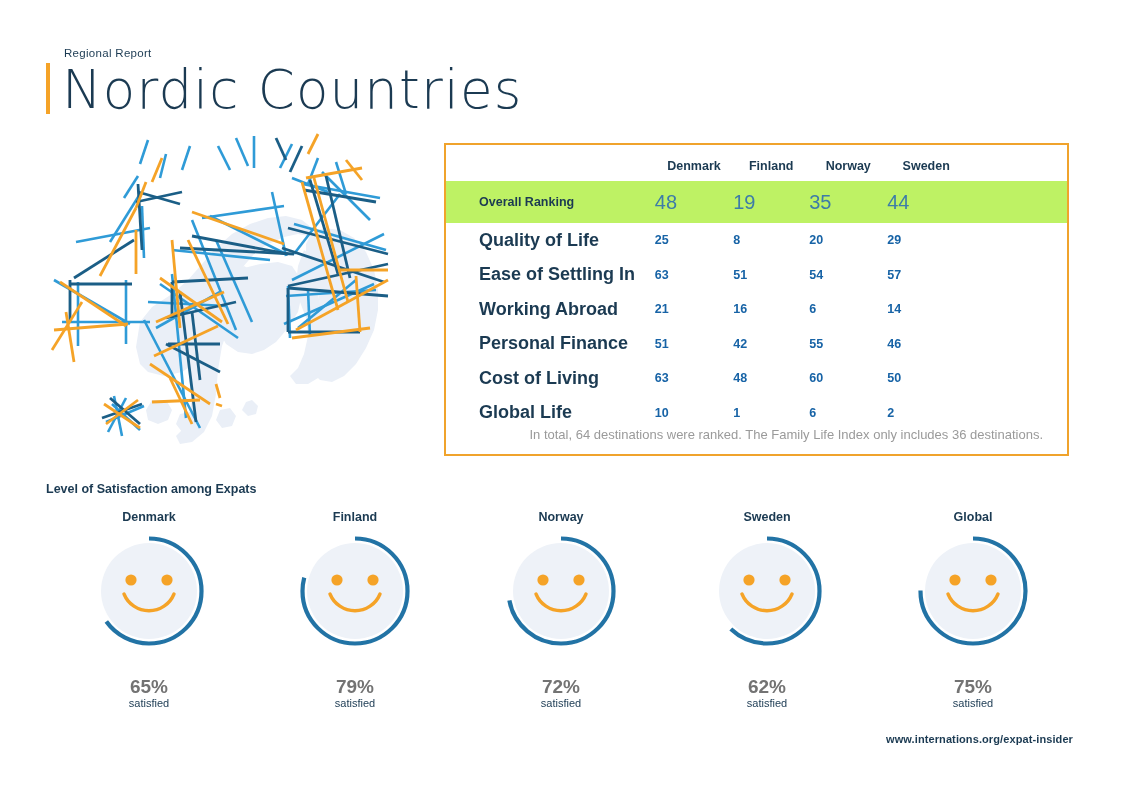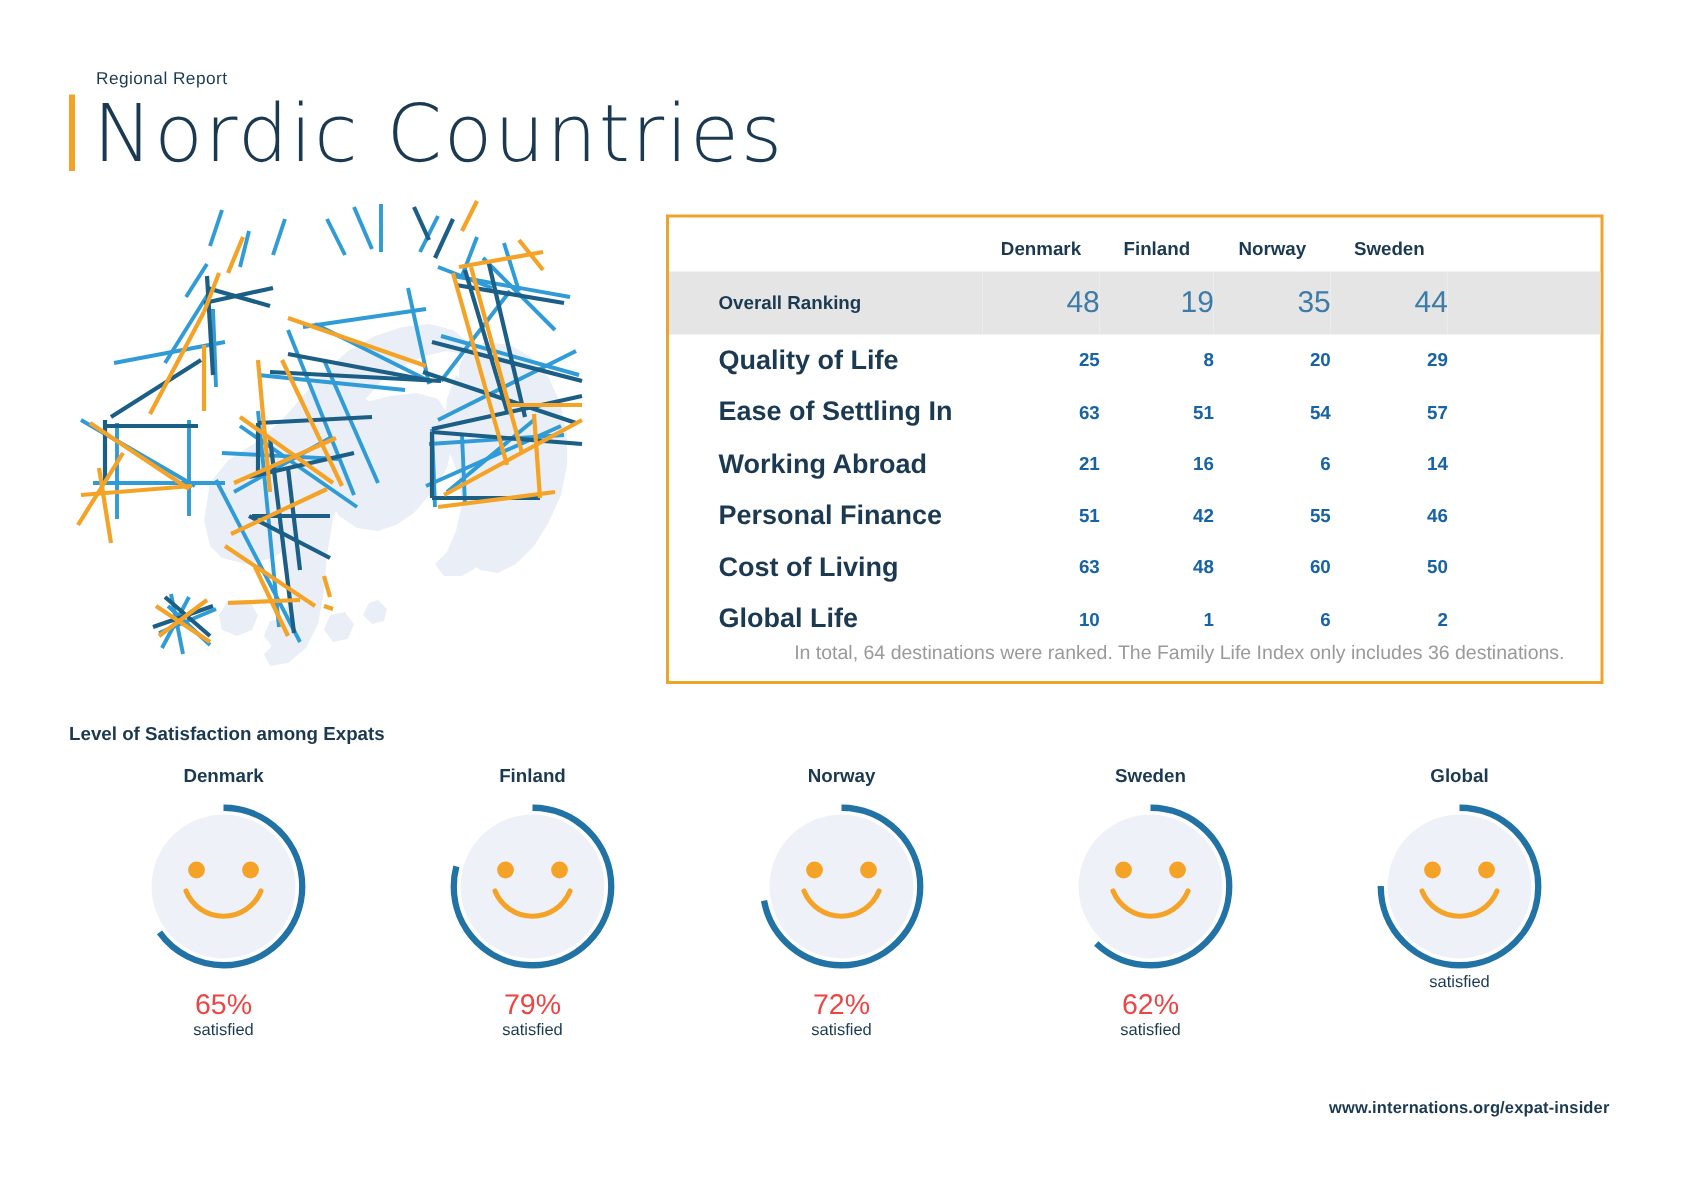--- a/index.html
+++ b/index.html
@@ -87,38 +87,38 @@
     color: #1b3a52;
     padding: 14px 0 8px 0;
     text-align: center;
     white-space: nowrap;
   }
   #ranking-table th.row-head-blank {
     width: 210px;
     text-align: left;
   }
   #ranking-table td {
-    text-align: right;
+    text-align: left;
     font-size: 12.5px;
     font-weight: bold;
     color: #1763a6;
     padding: 0;
     height: 34.5px;
     vertical-align: middle;
   }
   #ranking-table td.label {
     text-align: left;
     padding-left: 33px;
     color: #1b3a52;
     font-size: 18px;
     font-weight: bold;
     white-space: nowrap;
   }
   #ranking-table tr.highlight-row td {
-    background: #e5e5e5;
+    background: #bef264;
     height: 42px;
     font-size: 20px;
     font-weight: 400;
     color: #3d7ca8;
   }
   #ranking-table tr.highlight-row td.label {
     font-size: 12.5px;
     font-weight: bold;
     color: #1b3a52;
   }
@@ -168,24 +168,24 @@
     margin-bottom: 9px;
   }
   .gauge-graphic {
     width: 116px;
     height: 116px;
     margin: 0 auto;
     position: relative;
   }
   .gauge-graphic svg { display: block; }
   .gauge-percent {
-    margin-top: 12px;
+    margin-top: 28px;
     font-size: 19px;
-    font-weight: 400;
-    color: #ef4444;
+    font-weight: 700;
+    color: #737373;
     line-height: 1.05;
   }
   .gauge-caption {
     font-size: 11px;
     color: #1b3a52;
     line-height: 1.2;
   }
 
   
   #footer-url {
@@ -490,18 +490,19 @@
     <div class="gauge-country">Global</div>
     <div class="gauge-graphic">
       <svg width="116" height="116" viewBox="0 0 116 116" xmlns="http://www.w3.org/2000/svg">
         <circle cx="58" cy="58" r="48" fill="#eef2f8"></circle>
         <circle class="arc-track" cx="58" cy="58" r="52.5" fill="none" stroke="#2273a5" stroke-width="4.2" stroke-linecap="butt" transform="rotate(-90 58 58)" stroke-dasharray="247.40042147019622 82.46680715673207"></circle>
         <circle cx="40" cy="47" r="5.6" fill="#f5a327"></circle>
         <circle cx="76" cy="47" r="5.6" fill="#f5a327"></circle>
         <path d="M33 61 A27 27 0 0 0 83 61" fill="none" stroke="#f5a327" stroke-width="3.4" stroke-linecap="round"></path>
       </svg>
     </div>
+    <div class="gauge-percent">75%</div>
     <div class="gauge-caption">satisfied</div>
   </div>
 
 </div>
 
 <div id="footer-url">www.internations.org/expat-insider</div>
 
 </body></html>

